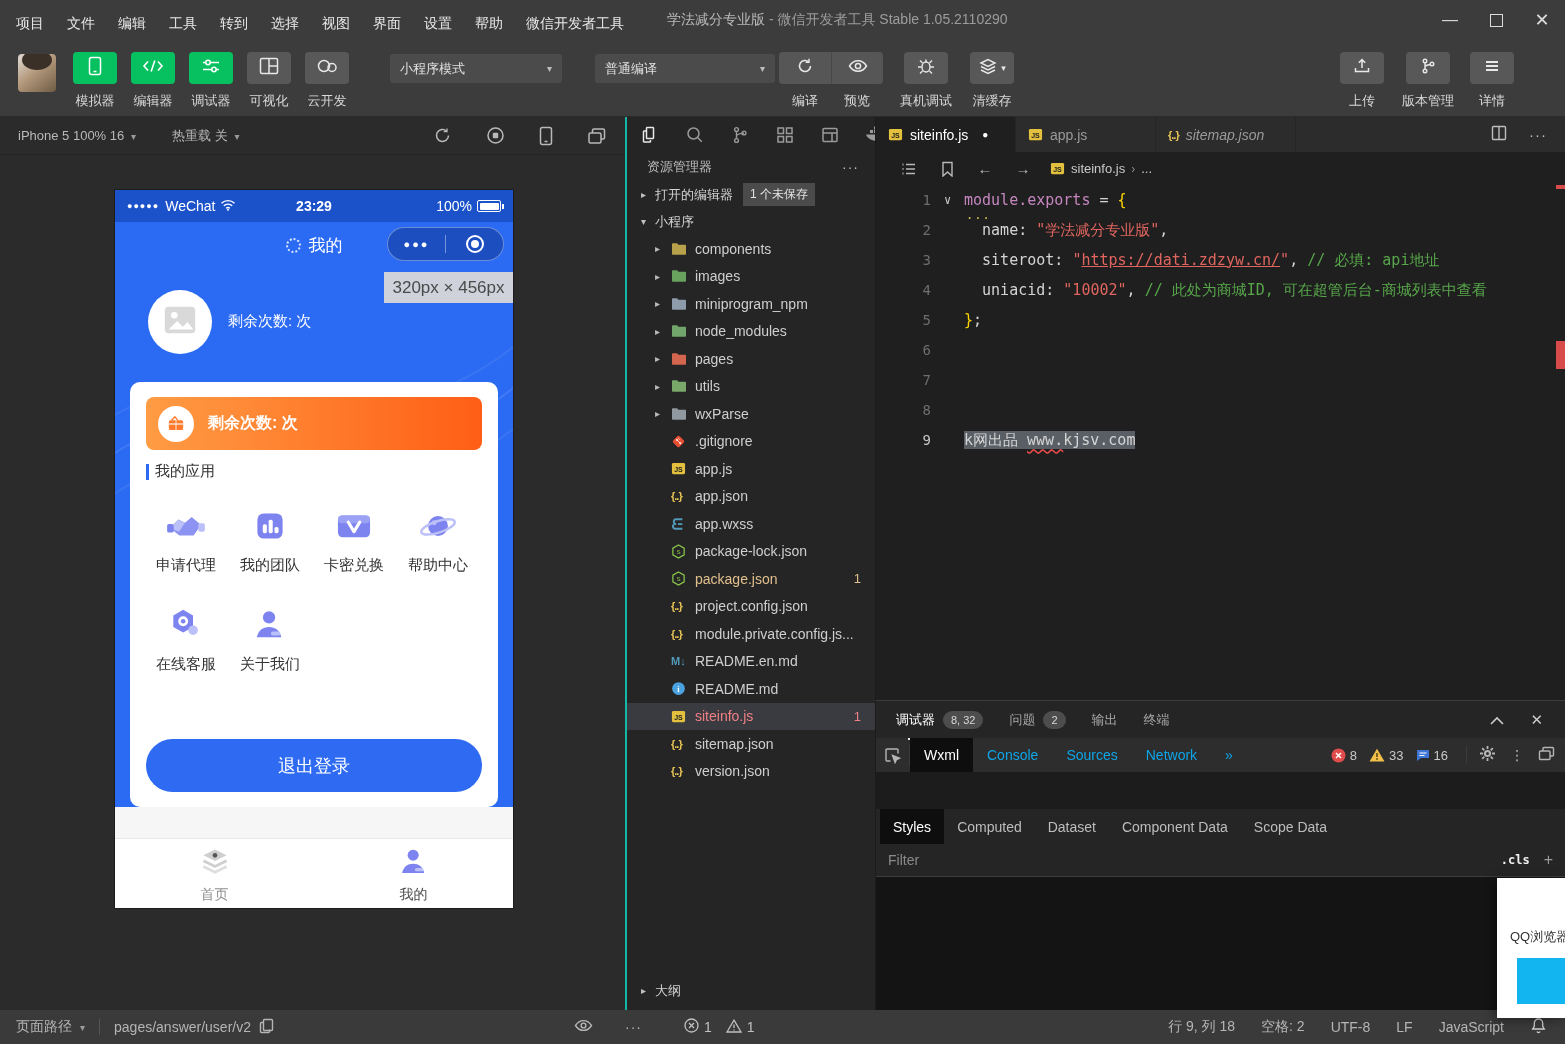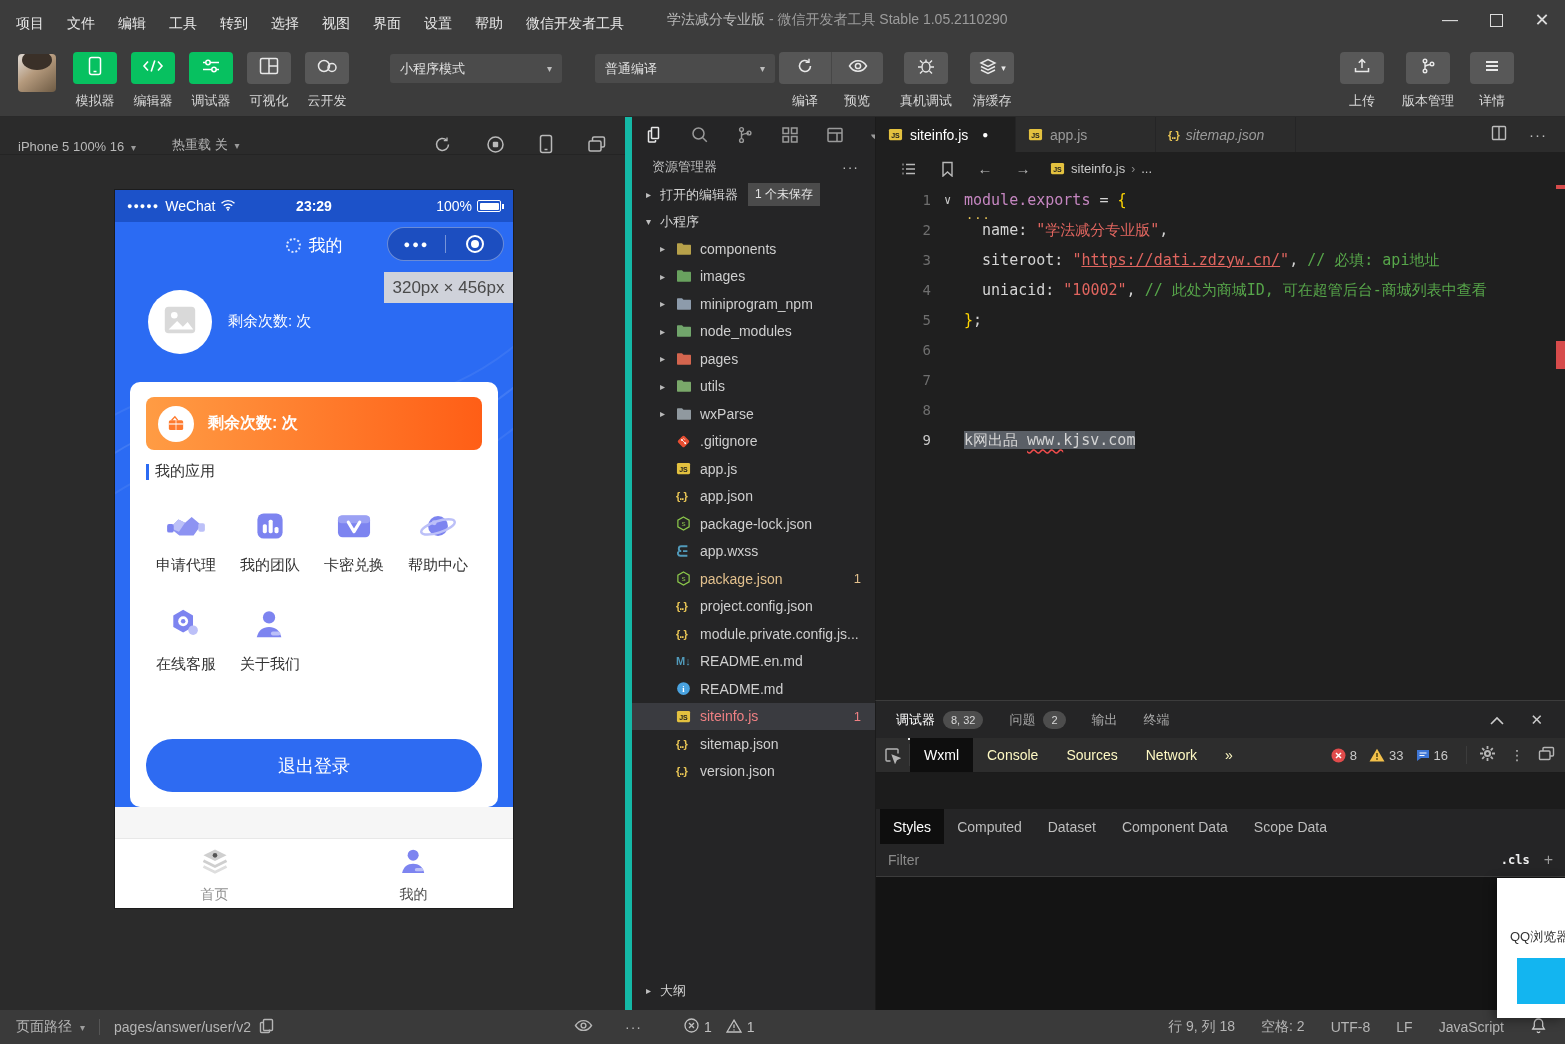--- a/index.html
+++ b/index.html
@@ -37,21 +37,21 @@
   .dropdown .caret { margin-left:auto; color:#bdbdbd; font-size:10px; }
   .btn-pair { position:absolute; top:12px; display:flex; flex-direction:column; }
   .pair-box { display:flex; background:#565656; border-radius:4px; height:32px; }
   .pair-box .half { width:52px; display:flex; align-items:center; justify-content:center; }
   .pair-box .half + .half { border-left:1px solid #474747; }
   .pair-lbls { display:flex; margin-top:8px; }
   .pair-lbls span { width:52px; text-align:center; font-size:13px; color:#d8d8d8; }
 
   
   .sim-panel { position:absolute; left:0; top:117px; width:625px; height:893px; background:#2b2b2b; }
-  .sim-topbar { display:flex; align-items:flex-end; height:38px; padding:0 18px; border-bottom:1px solid #242424; }
+  .sim-topbar { display:flex; align-items:center; height:38px; padding:0 18px; border-bottom:1px solid #242424; }
   .sim-topbar .itm { color:#b9b9b9; font-size:13px; margin-right:36px; cursor:pointer; white-space:nowrap; }
   .sim-topbar .caret { font-size:10px; color:#9a9a9a; margin-left:4px; }
   .sim-icons { margin-left:auto; display:flex; gap:34px; align-items:center; }
   .sim-icons svg { display:block; }
 
   
   .phone { position:absolute; left:115px; top:73px; width:398px; height:718px; background:#2b6bf3;
     box-shadow:0 0 0 1px rgba(0,0,0,.35); overflow:hidden; }
   .ph-status { position:relative; height:32px; background:#1c52c9; display:flex; align-items:center;
     color:#fff; font-size:14px; padding:0 12px; }
@@ -98,21 +98,21 @@
     background:#2e6bf2; color:#fff; font-size:18px; display:flex; align-items:center; justify-content:center;
     cursor:pointer; }
   .ph-below { position:absolute; left:0; top:617px; width:100%; height:31px; background:#f6f6f6; }
   .ph-tabbar { position:absolute; left:0; top:648px; width:100%; height:70px; background:#fff;
     border-top:1px solid #e8e8e8; display:flex; }
   .ph-tab { flex:1; display:flex; flex-direction:column; align-items:center; padding-top:7px; cursor:pointer; }
   .ph-tab .tlbl { font-size:14px; color:#8f8f8f; margin-top:4px; }
 
   
   .explorer { position:absolute; left:625px; top:117px; width:250px; height:893px; background:#252526;
-    border-left:7px solid #14b8a6; display:flex; flex-direction:column; }
+    border-left:2px solid #14b8a6; display:flex; flex-direction:column; }
   .act-row { height:36px; display:flex; align-items:center; padding-left:13px; gap:25px; flex:none; }
   .act-row svg { display:block; }
   .exp-head { height:28px; display:flex; align-items:center; padding:0 16px 0 20px; flex:none; }
   .exp-head .t { color:#bdbdbd; font-size:13px; }
   .exp-head .more { margin-left:auto; color:#bdbdbd; font-size:14px; letter-spacing:1px; cursor:pointer; }
   .sec-row { height:27px; display:flex; align-items:center; padding-left:14px; flex:none; color:#d2d2d2;
     font-size:13px; cursor:pointer; }
   .sec-row .arr { width:14px; color:#c0c0c0; font-size:10px; }
   .unsaved-badge { margin-left:10px; background:#4b4b4b; color:#e3e3e3; font-size:12px; padding:3px 7px; }
   .tree { flex:none; }
@@ -163,21 +163,21 @@
     border-left:1px solid #1b1b1b; border-top:1px solid #3c3c3c; }
   .dbg-tabs { height:37px; display:flex; align-items:center; padding-left:20px; gap:26px; }
   .dbg-tab { display:flex; align-items:center; gap:8px; color:#a8a8a8; font-size:13px; height:100%; cursor:pointer; }
   .dbg-tab.active .dt-lbl { color:#fff; box-shadow:0 14px 0 -12px #e7e7e7; }
   .dt-lbl { display:flex; align-items:center; height:100%; }
   .dt-badge { background:#4d4d4d; color:#d8d8d8; font-size:11px; border-radius:10px; padding:3px 8px; }
   .dbg-win { margin-left:auto; display:flex; gap:26px; padding-right:22px; color:#cccccc; font-size:15px; }
   .dbg-win span { cursor:pointer; }
   .devtools-row { height:35px; background:#2d2d2d; border-bottom:1px solid #1b1b1b; display:flex; align-items:center; }
   .insp { width:34px; display:flex; justify-content:center; border-right:1px solid #3c3c3c; height:22px; align-items:center; }
-  .dtab { padding:0 14px; height:100%; display:flex; align-items:center; color:#fef9c3; font-size:14px; cursor:pointer; }
+  .dtab { padding:0 14px; height:100%; display:flex; align-items:center; color:#0ea5e9; font-size:14px; cursor:pointer; }
   .dtab.active { background:#0e0e0e; color:#fff; }
   .dt-counts { margin-left:auto; display:flex; align-items:center; gap:6px; padding-right:10px; }
   .cnt { display:flex; align-items:center; gap:4px; color:#c9c9c9; font-size:13px; margin-right:6px; }
   .dt-counts .bar { width:1px; height:18px; background:#3c3c3c; margin:0 6px; }
   .dt-counts .kebab { color:#bdbdbd; font-size:14px; margin:0 8px; cursor:pointer; }
   .dbg-gap { height:36px; background:#1c1c1c; }
   .style-tabs { height:35px; display:flex; align-items:center; padding-left:4px; background:#252526; }
   .stab { padding:0 13px; height:26px; display:flex; align-items:center; color:#bdbdbd; font-size:14px; cursor:pointer; }
   .stab.active { background:#0e0e0e; color:#fff; height:35px; }
   .filter-row { height:33px; display:flex; align-items:center; border-bottom:1px solid #3c3c3c; padding:0 12px; }
@@ -718,36 +718,36 @@
           <span class="tr-arrow" style="visibility: hidden;"></span>
           <span class="tr-icon">
             <span class="ic-braces">{..}</span>
           </span>
           <span class="tr-label">app.json</span>
           <span class="tr-badge" style="visibility: hidden;"></span>
         </div>
         <div class="tree-row">
           <span class="tr-arrow" style="visibility: hidden;"></span>
           <span class="tr-icon">
+            <svg width="14" height="14" viewBox="0 0 16 16" fill="none" stroke="#519aba" stroke-width="2.2">
+              <path d="M13 2.5H6a2.8 2.8 0 0 0 0 5.6h-1M13 8.1H8M13 13.5H5a2.8 2.8 0 0 1-1.8-5"></path>
+            </svg>
+          </span>
+          <span class="tr-label">app.wxss</span>
+          <span class="tr-badge" style="visibility: hidden;"></span>
+        </div>
+        <div class="tree-row">
+          <span class="tr-arrow" style="visibility: hidden;"></span>
+          <span class="tr-icon">
             <svg width="15" height="15" viewBox="0 0 16 16">
               <path d="M8 1l6 3.5v7L8 15l-6-3.5v-7z" fill="none" stroke="#8cc84b" stroke-width="1.3"></path>
               <text x="8" y="10.8" font-size="6.5" text-anchor="middle" fill="#8cc84b" font-family="sans-serif">S</text>
             </svg>
           </span>
           <span class="tr-label">package-lock.json</span>
-          <span class="tr-badge" style="visibility: hidden;"></span>
-        </div>
-        <div class="tree-row">
-          <span class="tr-arrow" style="visibility: hidden;"></span>
-          <span class="tr-icon">
-            <svg width="14" height="14" viewBox="0 0 16 16" fill="none" stroke="#519aba" stroke-width="2.2">
-              <path d="M13 2.5H6a2.8 2.8 0 0 0 0 5.6h-1M13 8.1H8M13 13.5H5a2.8 2.8 0 0 1-1.8-5"></path>
-            </svg>
-          </span>
-          <span class="tr-label">app.wxss</span>
           <span class="tr-badge" style="visibility: hidden;"></span>
         </div>
         <div class="tree-row">
           <span class="tr-arrow" style="visibility: hidden;"></span>
           <span class="tr-icon">
             <svg width="15" height="15" viewBox="0 0 16 16">
               <path d="M8 1l6 3.5v7L8 15l-6-3.5v-7z" fill="none" stroke="#8cc84b" stroke-width="1.3"></path>
               <text x="8" y="10.8" font-size="6.5" text-anchor="middle" fill="#8cc84b" font-family="sans-serif">S</text>
             </svg>
           </span>

